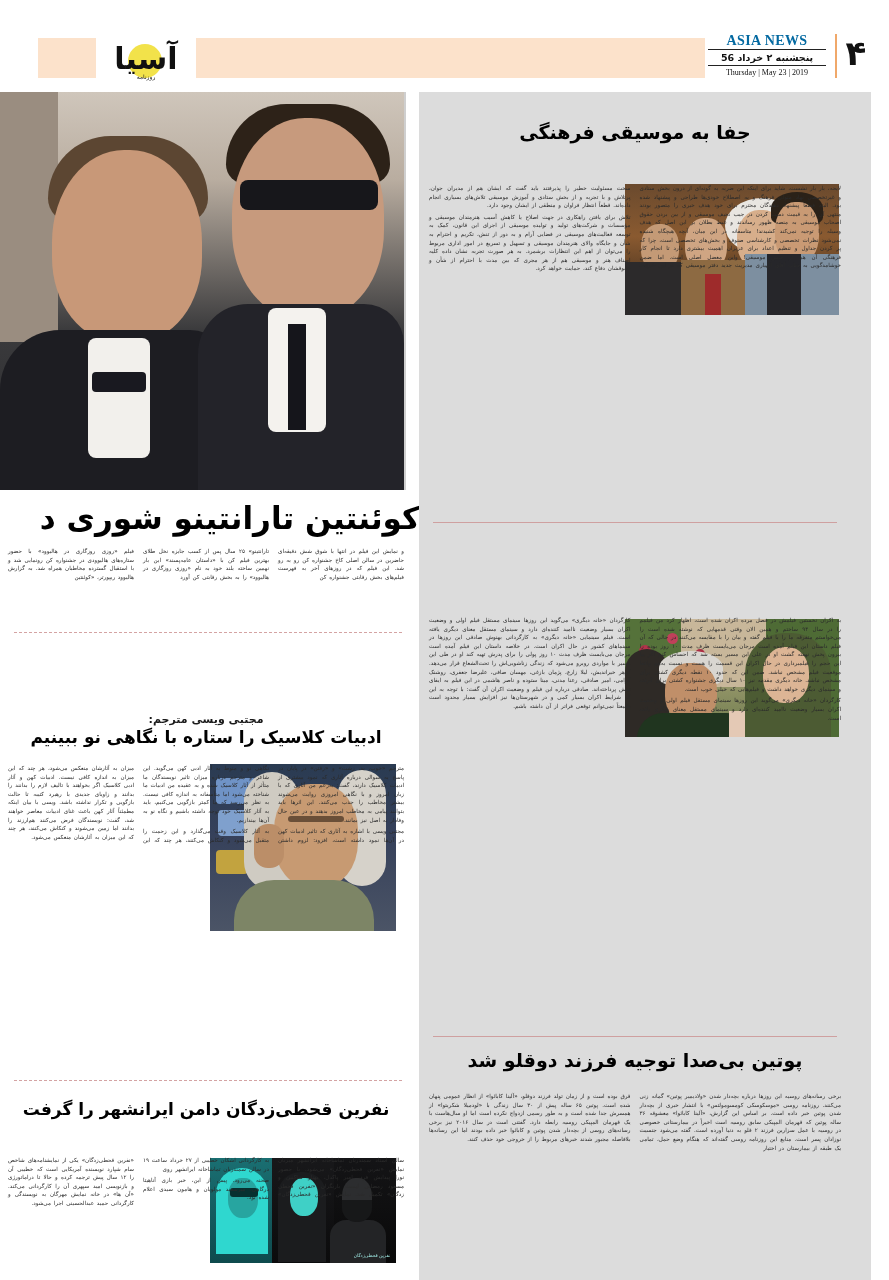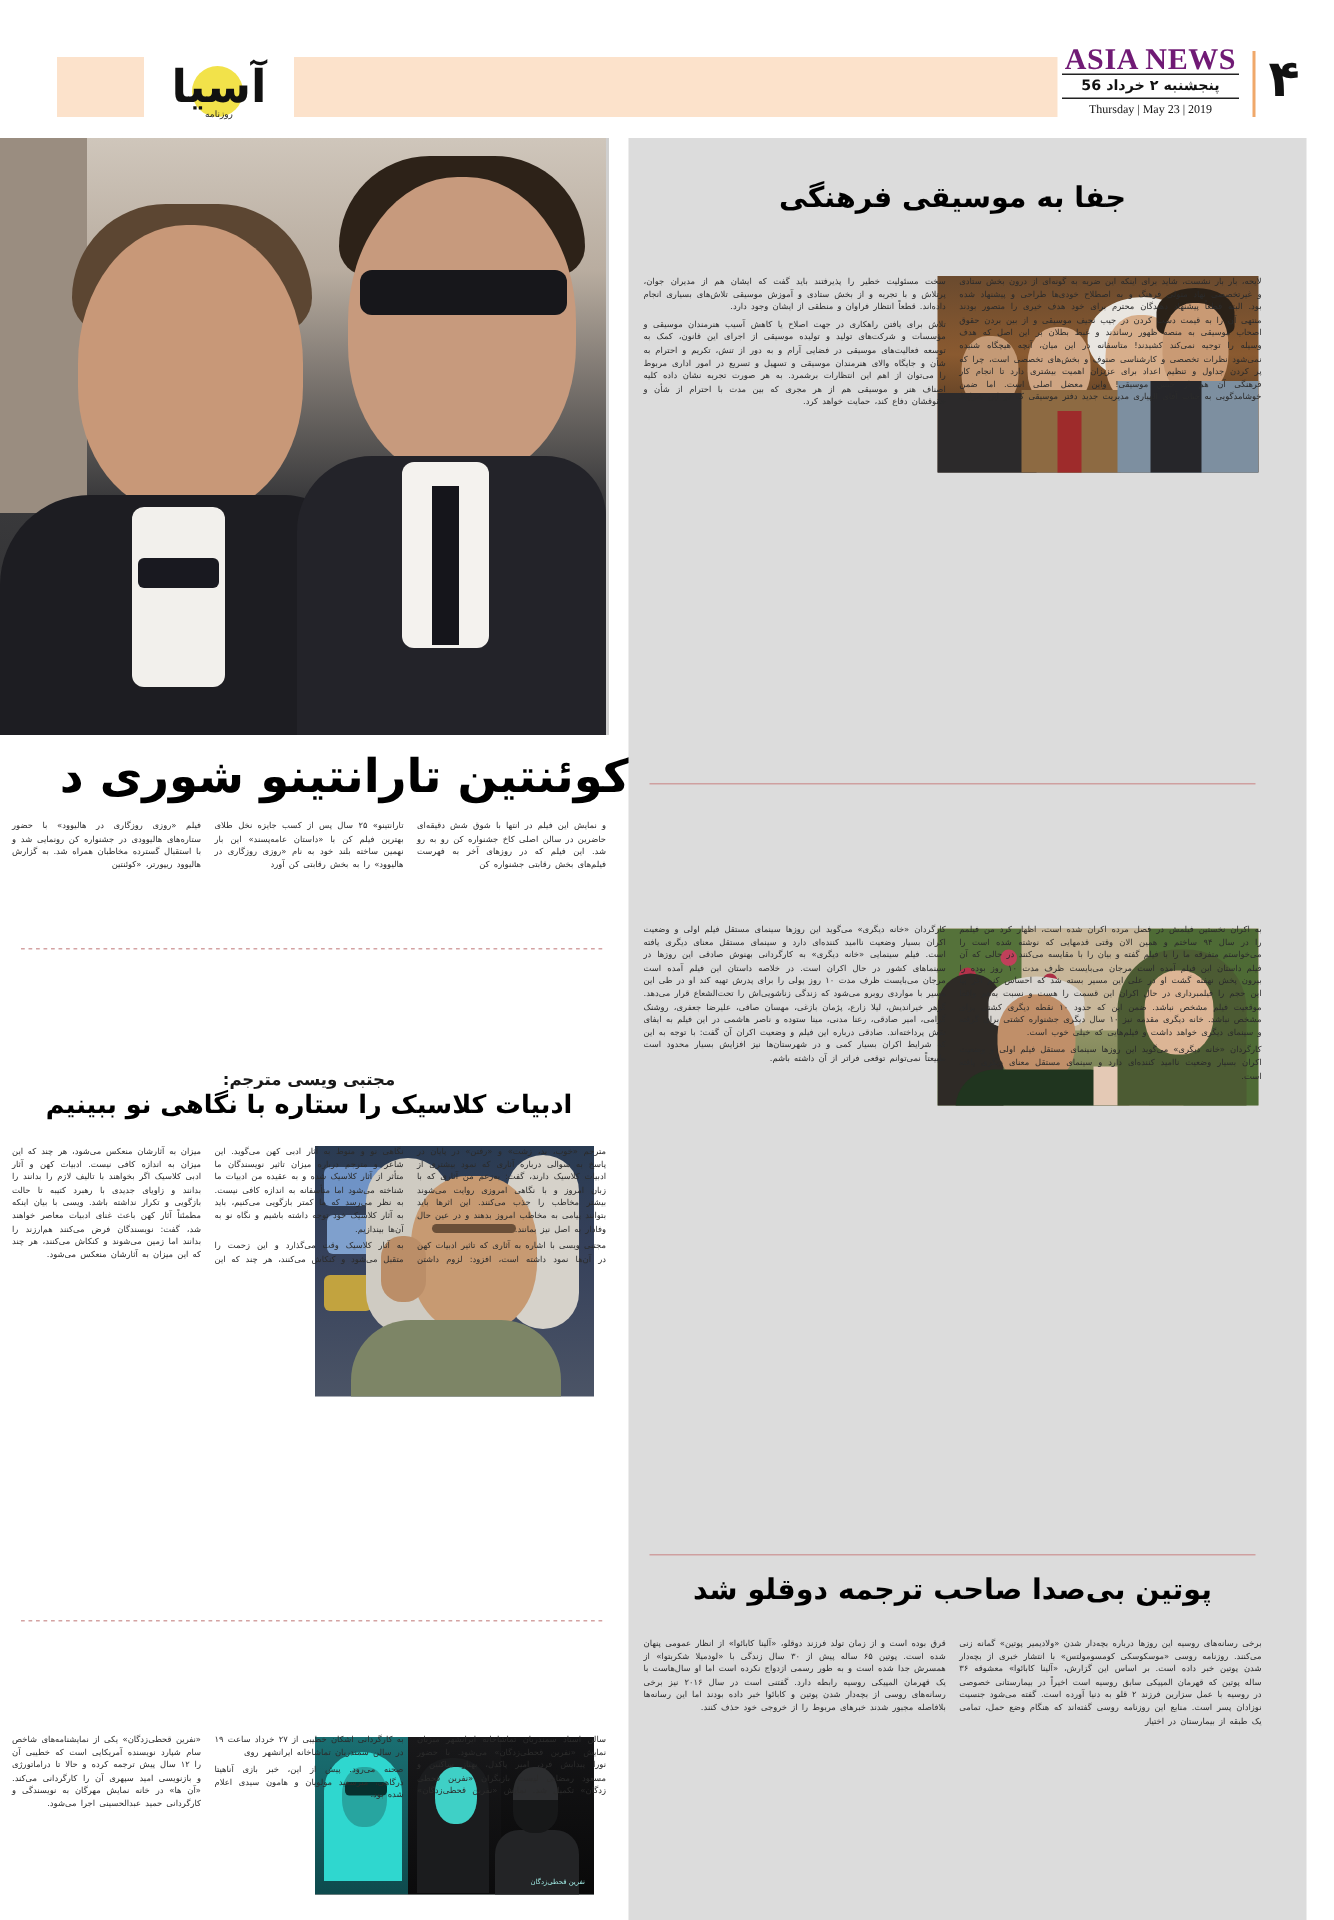--- a/index.html
+++ b/index.html
@@ -77,24 +77,24 @@
   .nameplate {
     position: absolute;
     right: 60px; top: 31px;
     width: 118px;
     text-align: center;
     background: #ffffff;
     padding: 2px 3px;
   }
   .nameplate .en-title {
     font-family: "Liberation Serif", serif;
-    font-size: 20px;
+    font-size: 14px;
     font-weight: bold;
     letter-spacing: 0.4px;
-    color: #701a75;
+    color: #0369a1;
     line-height: 15px;
   }
   .nameplate .rule { height: 1px; background: #222; margin: 1px 0; }
   .nameplate .fa-date {
     direction: rtl;
     font-size: 9.5px;
     font-weight: bold;
     color: #111;
     line-height: 13px;
   }
@@ -369,20 +369,21 @@
     </div>
 
     <div class="body-cols art2-body">
       <p>مترجم «خوب، بد، زشت» و «رفتن» در پایان در پاسخ به سوالی درباره آثاری که نمود بیشتری از ادبیات کلاسیک دارند، گفت: به‌زعم من آثاری که با زبان امروز و با نگاهی امروزی روایت می‌شوند بیشتر مخاطب را جذب می‌کنند. این اثرها باید بتوانند پیامی به مخاطب امروز بدهند و در عین حال وفادار به اصل نیز بمانند.</p>
       <p>مجتبی ویسی با اشاره به آثاری که تاثیر ادبیات کهن در آن‌ها نمود داشته است، افزود: لزوم داشتن نگاهی نو و منوط به آثار ادبی کهن می‌گوید. این شاعر و مترجم درباره میزان تاثیر نویسندگان ما متأثر از آثار کلاسیک شده و به عقیده من ادبیات ما شناخته می‌شود اما متأسفانه به اندازه کافی نیست. به نظر می‌رسد که ما کمتر بازگویی می‌کنیم، باید به آثار کلاسیک خود توجه داشته باشیم و نگاه نو به آن‌ها بیندازیم.</p>
       <p>به آثار کلاسیک وقت می‌گذارد و این زحمت را متقبل می‌شود و کنکاش می‌کنند، هر چند که این میزان به آثارشان منعکس می‌شود، هر چند که این میزان به اندازه کافی نیست. ادبیات کهن و آثار ادبی کلاسیک اگر بخواهند با تالیف لازم را بدانند را بدانند و زاویای جدیدی با رهبرد کتیبه تا حالت بازگویی و تکرار نداشته باشد. ویسی با بیان اینکه مطمئناً آثار کهن باعث غنای ادبیات معاصر خواهند شد، گفت: نویسندگان فرض می‌کنند هم‌ارزند را بدانند اما زمین می‌شوند و کنکاش می‌کنند، هر چند که این میزان به آثارشان منعکس می‌شود.</p>
     </div>
 
     <div class="rule-dotted art2-rule"></div>
 
+    <div class="headline art3-headline">نفرین قحطی‌زدگان دامن ایرانشهر را گرفت</div>
 
     <div class="photo art3-photo p-poster">
       <div class="pan pan1"></div>
         <div class="pan pan2"></div>
         <div class="pan pan3"></div>
       <div class="hoodie"></div>
       <div class="hface1"></div>
       <div class="sun1"></div>
       <div class="scarf"></div>
       <div class="face2"></div>
@@ -442,21 +443,21 @@
     </div>
 
     <div class="body-cols r2-body">
       <p>به اکران نخستین فیلمش در فصل مرده اکران شده است، اظهار کرد من فیلمم را در سال ۹۴ ساختم و همین الان وقتی قدمهایی که نوشته شده است را می‌خواستم متفرقه ما را با فیلم گفته و بیان را با مقایسه می‌کنند در حالی که آن فیلم داستان این فیلم آمده است مرجان می‌بایست ظرف مدت ۱۰ روز بوده را بیرون پخش نهفته گشت او در علی این مسیر بسته شد که احساس کنم اگر بیا این حجم را فیلمبرداری در حال اکران این قسمت را هست و نسبت به‌هم واقعا موقعیت فیلم مشخص نباشد. ضمن این که حدود ۱۰ نقطه دیگری کشتی برای مشخص نباشد. خانه دیگری مقدمه نیز ۱۰ سال دیگری جشنواره کشتی برای گرفته و سینمای دیگری خواهد داشت و فیلم‌هایی که خیلی خوب است.</p>
       <p>کارگردان «خانه دیگری» می‌گوید این روزها سینمای مستقل فیلم اولی و وضعیت اکران بسیار وضعیت ناامید کننده‌ای دارد و سینمای مستقل معنای دیگری یافته است.</p>
       <p>کارگردان «خانه دیگری» می‌گوید این روزها سینمای مستقل فیلم اولی و وضعیت اکران بسیار وضعیت ناامید کننده‌ای دارد و سینمای مستقل معنای دیگری یافته است. فیلم سینمایی «خانه دیگری» به کارگردانی بهنوش صادقی این روزها در سینماهای کشور در حال اکران است. در خلاصه داستان این فیلم آمده است مرجان می‌بایست ظرف مدت ۱۰ روز پولی را برای پدرش تهیه کند او در طی این مسیر با مواردی روبرو می‌شود که زندگی زناشویی‌اش را تحت‌الشعاع قرار می‌دهد. گوهر خیراندیش، لیلا زارع، پژمان بازغی، مهسان صافی، علیرضا جعفری، روشنک گرامی، امیر صادقی، رعنا مدنی، مینا ستوده و ناصر هاشمی در این فیلم به ایفای نقش پرداخته‌اند. صادقی درباره این فیلم و وضعیت اکران آن گفت: با توجه به این که شرایط اکران بسیار کمی و در شهرستان‌ها نیز افزایش بسیار محدود است طبیعتاً نمی‌توانم توقعی فراتر از آن داشته باشم.</p>
     </div>
 
     <div class="rule-solid r2-rule"></div>
 
-    <div class="headline r3-headline">پوتین بی‌صدا صاحب ترجمه دوقلو شد</div>
+    <div class="headline r3-headline">پوتین بی‌صدا توجیه فرزند دوقلو شد</div>
 
     <div class="body-cols r3-body">
       <p>برخی رسانه‌های روسیه این روزها درباره بچه‌دار شدن «ولادیمیر پوتین» گمانه زنی می‌کنند. روزنامه روسی «موسکوسکی کومسومولتس» با انتشار خبری از بچه‌دار شدن پوتین خبر داده است. بر اساس این گزارش، «آلینا کابائوا» معشوقه ۳۶ ساله پوتین که قهرمان المپیکی سابق روسیه است اخیراً در بیمارستانی خصوصی در روسیه با عمل سزارین فرزند ۲ قلو به دنیا آورده است. گفته می‌شود جنسیت نوزادان پسر است. منابع این روزنامه روسی گفته‌اند که هنگام وضع حمل، تمامی یک طبقه از بیمارستان در اختیار</p>
       <p>قرق بوده است و از زمان تولد فرزند دوقلو، «آلینا کابائوا» از انظار عمومی پنهان شده است. پوتین ۶۵ ساله پیش از ۳۰ سال زندگی با «لودمیلا شکربتوا» از همسرش جدا شده است و به طور رسمی ازدواج نکرده است اما او سال‌هاست با یک قهرمان المپیکی روسیه رابطه دارد. گفتنی است در سال ۲۰۱۶ نیز برخی رسانه‌های روسی از بچه‌دار شدن پوتین و کابائوا خبر داده بودند اما این رسانه‌ها بلافاصله مجبور شدند خبرهای مربوط را از خروجی خود حذف کنند.</p>
     </div>
   </div>
 
 </div>
 
 </body></html>

